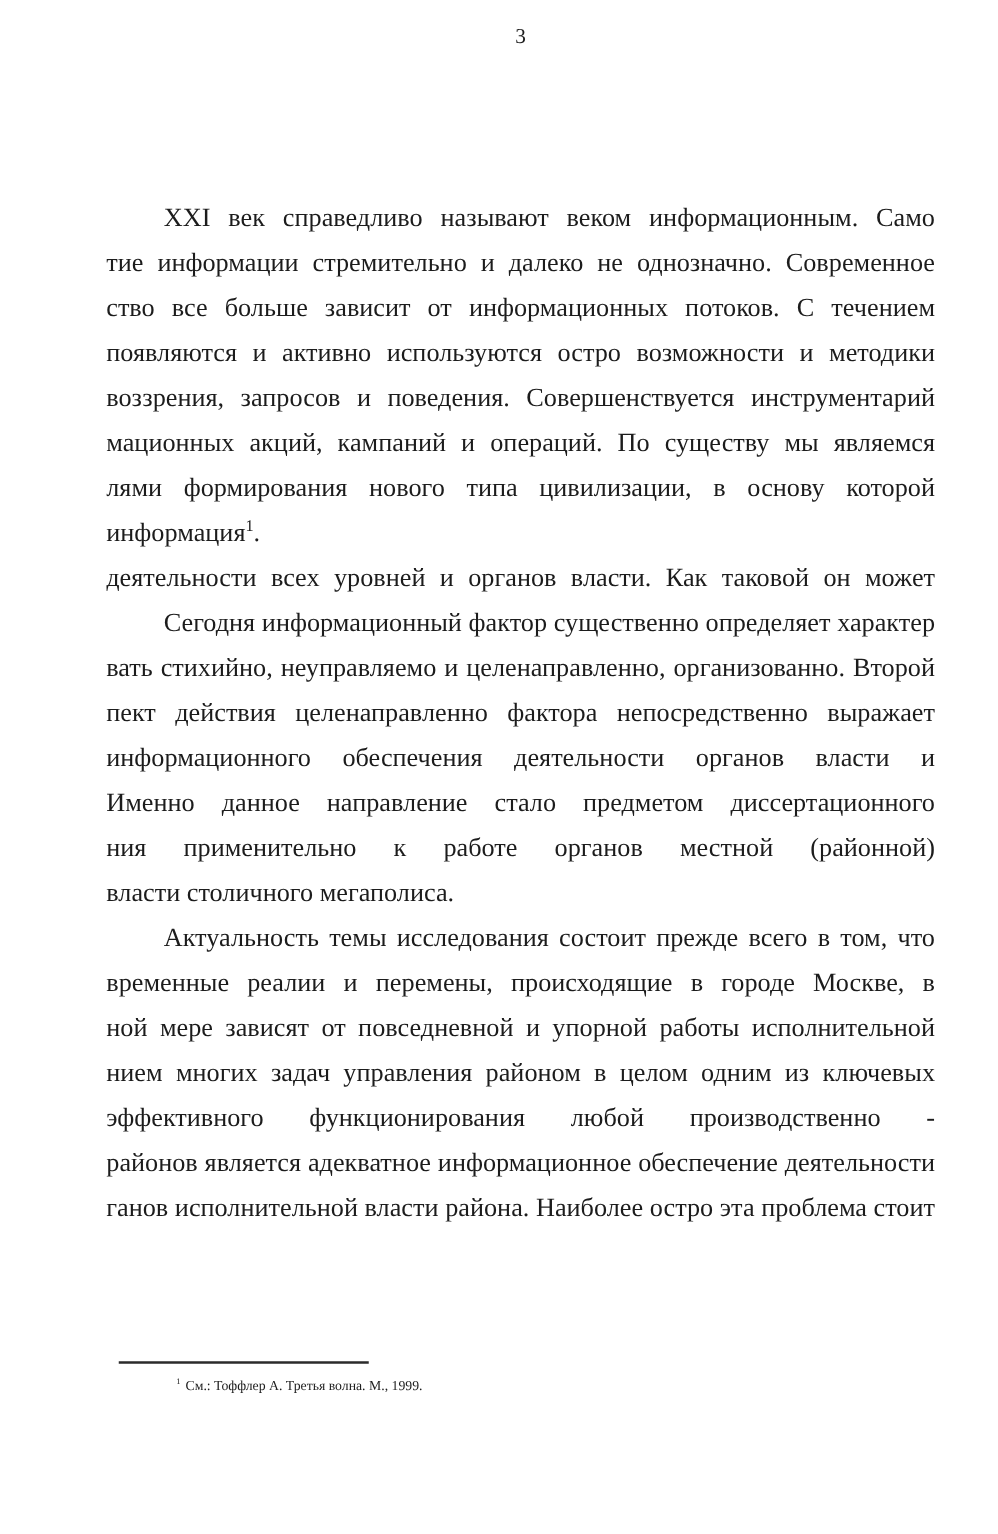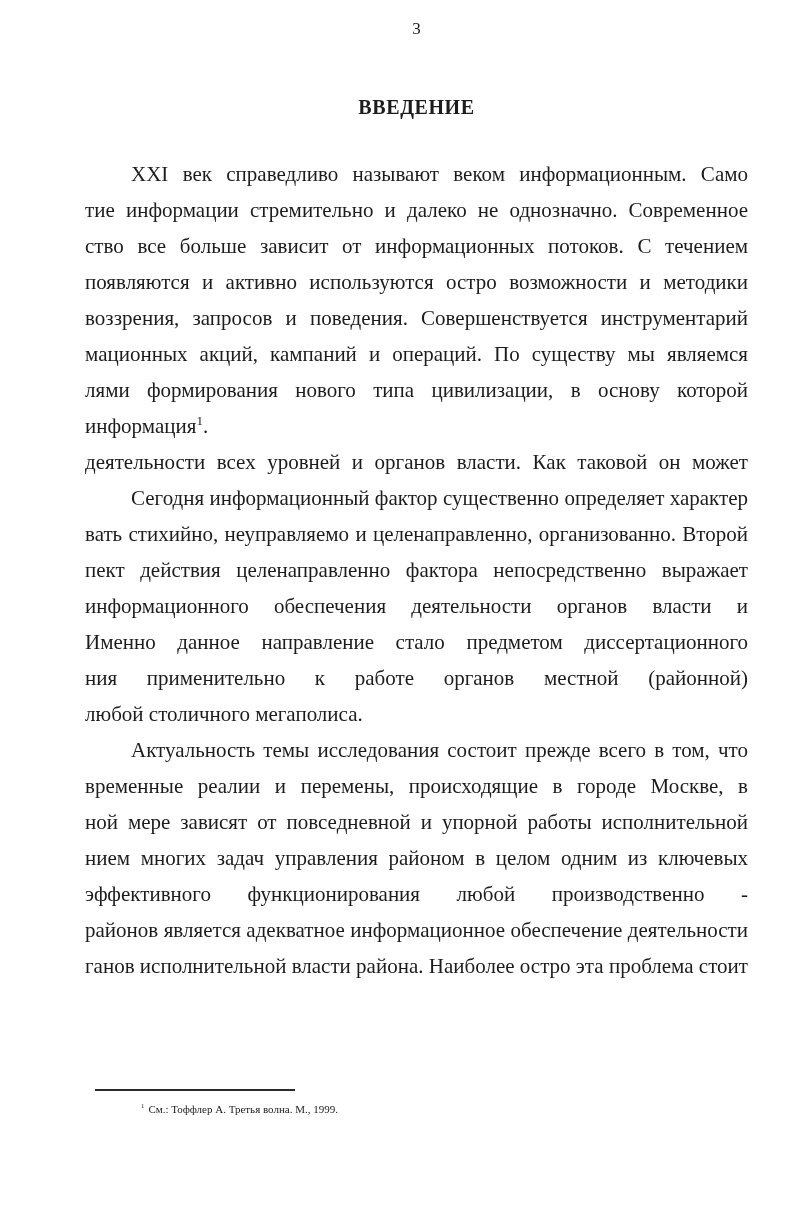--- a/index.html
+++ b/index.html
@@ -69,42 +69,41 @@
     line-height: 22px;
     text-indent: 60px;
   }
   .footnote-text { margin-left: 4px; }
 </style>
 </head>
 <body>
 
 <div class="page">
   <div class="page-number">3</div>
-  <div class="doc-title">ВВЕДЕНИЕ</div>
 
   <div class="doc-body">
       <div class="paragraph">
         <div class="line fill first"><span>XXI век справедливо называют веком информационным. Само разви-</span></div>
         <div class="line fill"><span>тие информации стремительно и далеко не однозначно. Современное обще-</span></div>
         <div class="line fill"><span>ство все больше зависит от информационных потоков. С течением времени</span></div>
         <div class="line fill"><span>появляются и активно используются остро возможности и методики инфор-</span></div>
         <div class="line fill"><span>воззрения, запросов и поведения. Совершенствуется инструментарий инфор-</span></div>
         <div class="line fill"><span>мационных акций, кампаний и операций. По существу мы являемся свидете-</span></div>
         <div class="line fill"><span>лями формирования нового типа цивилизации, в основу которой положена</span></div>
         <div class="line"><span>информация</span><sup class="fnref">1</sup><span>.</span></div>
       </div>
       <div class="paragraph">
         <div class="line fill"><span>деятельности всех уровней и органов власти. Как таковой он может действо-</span></div>
         <div class="line fill first"><span>Сегодня информационный фактор существенно определяет характер</span></div>
         <div class="line fill"><span>вать стихийно, неуправляемо и целенаправленно, организованно. Второй ас-</span></div>
         <div class="line fill"><span>пект действия целенаправленно фактора непосредственно выражает система</span></div>
         <div class="line fill"><span>информационного обеспечения деятельности органов власти и управления.</span></div>
         <div class="line fill"><span>Именно данное направление стало предметом диссертационного исследова-</span></div>
         <div class="line fill"><span>ния применительно к работе органов местной (районной) исполнительной</span></div>
-        <div class="line"><span>любой столичного мегаполиса.</span></div>
+        <div class="line"><span>власти столичного мегаполиса.</span></div>
       </div>
       <div class="paragraph">
         <div class="line fill first"><span class="bold">Актуальность</span><span> темы исследования состоит прежде всего в том, что со-</span></div>
         <div class="line fill"><span>временные реалии и перемены, происходящие в городе Москве, в значитель-</span></div>
         <div class="line fill"><span>ной мере зависят от повседневной и упорной работы исполнительной власти</span></div>
         <div class="line fill"><span>нием многих задач управления районом в целом одним из ключевых условий</span></div>
         <div class="line fill"><span>эффективного функционирования любой производственно - хозяйственной</span></div>
         <div class="line fill"><span>районов является адекватное информационное обеспечение деятельности ор-</span></div>
         <div class="line fill"><span>ганов исполнительной власти района. Наиболее остро эта проблема стоит в</span></div>
       </div>

